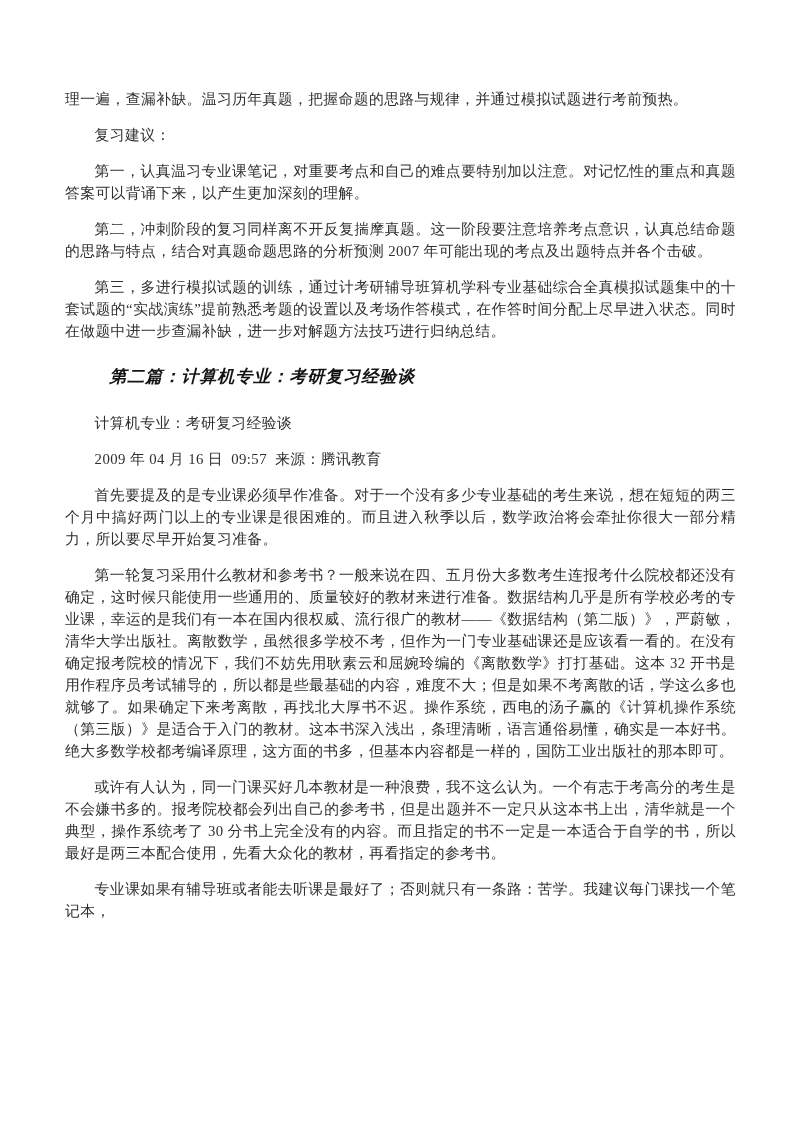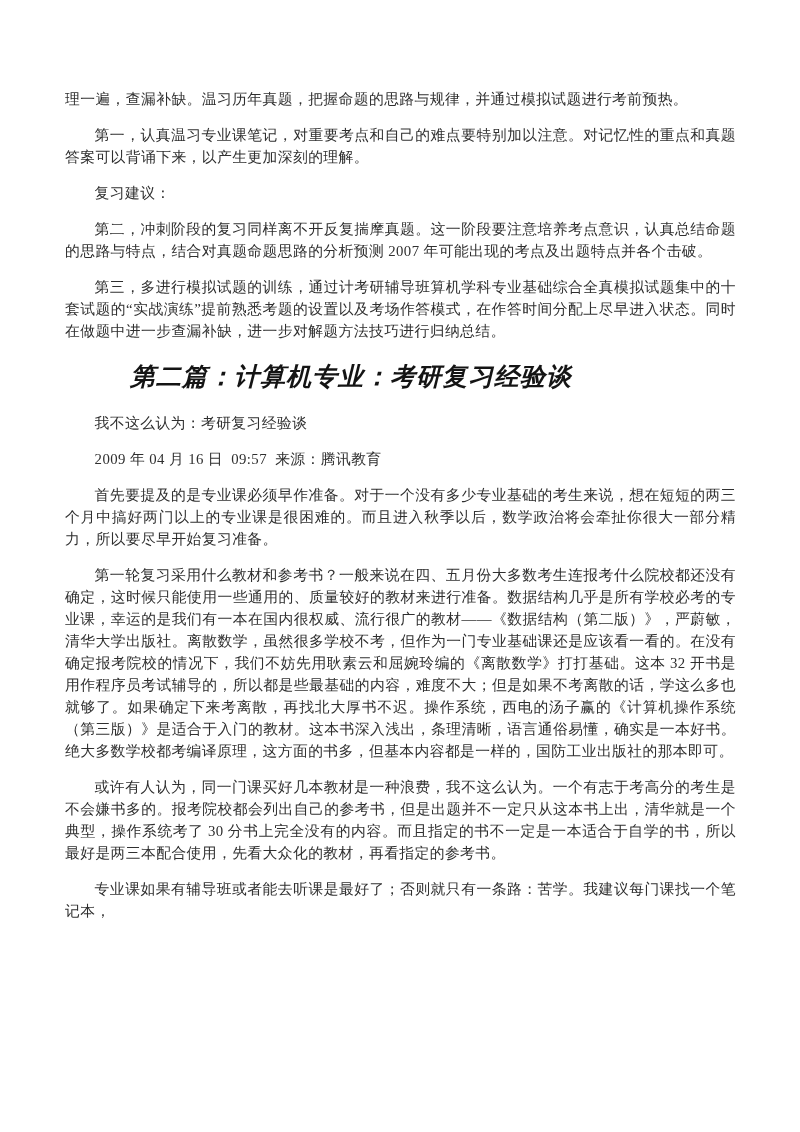--- a/index.html
+++ b/index.html
@@ -27,21 +27,21 @@
     text-indent: 2em;
     letter-spacing: 0.4px;
   }
   .para.first {
     margin-top: 0;
     text-indent: 0;
   }
   .section-heading {
     margin: 23px 0 23px 0;
     padding: 0;
-    font-size: 25px;
+    font-size: 17px;
     line-height: 24px;
     font-weight: bold;
     font-style: italic;
     color: #141414;
     text-indent: 2.6em;
     letter-spacing: 1px;
     text-align: left;
   }
   .subtitle, .date-line {
     margin: 14px 0 0 0;
@@ -52,31 +52,31 @@
     white-space: pre-wrap;
   }
 </style>
 </head>
 <body>
 
 <div class="page">
 
   <p class="para first">理一遍，查漏补缺。温习历年真题，把握命题的思路与规律，并通过模拟试题进行考前预热。</p>
 
+  <p class="para">复习建议：</p>
+
   <p class="para">第一，认真温习专业课笔记，对重要考点和自己的难点要特别加以注意。对记忆性的重点和真题答案可以背诵下来，以产生更加深刻的理解。</p>
-
-  <p class="para">复习建议：</p>
 
   <p class="para">第二，冲刺阶段的复习同样离不开反复揣摩真题。这一阶段要注意培养考点意识，认真总结命题的思路与特点，结合对真题命题思路的分析预测 2007 年可能出现的考点及出题特点并各个击破。</p>
 
   <p class="para">第三，多进行模拟试题的训练，通过计考研辅导班算机学科专业基础综合全真模拟试题集中的十套试题的“实战演练”提前熟悉考题的设置以及考场作答模式，在作答时间分配上尽早进入状态。同时在做题中进一步查漏补缺，进一步对解题方法技巧进行归纳总结。</p>
 
   <h2 class="section-heading">第二篇：计算机专业：考研复习经验谈</h2>
 
-  <p class="subtitle">我不这么认为：考研复习经验谈</p>
+  <p class="subtitle">计算机专业：考研复习经验谈</p>
 
   <p class="date-line">2009 年 04 月 16 日  09:57  来源：腾讯教育</p>
 
 
   <p class="para">首先要提及的是专业课必须早作准备。对于一个没有多少专业基础的考生来说，想在短短的两三个月中搞好两门以上的专业课是很困难的。而且进入秋季以后，数学政治将会牵扯你很大一部分精力，所以要尽早开始复习准备。</p>
 
   <p class="para">第一轮复习采用什么教材和参考书？一般来说在四、五月份大多数考生连报考什么院校都还没有确定，这时候只能使用一些通用的、质量较好的教材来进行准备。数据结构几乎是所有学校必考的专业课，幸运的是我们有一本在国内很权威、流行很广的教材——《数据结构（第二版）》，严蔚敏，清华大学出版社。离散数学，虽然很多学校不考，但作为一门专业基础课还是应该看一看的。在没有确定报考院校的情况下，我们不妨先用耿素云和屈婉玲编的《离散数学》打打基础。这本 32 开书是用作程序员考试辅导的，所以都是些最基础的内容，难度不大；但是如果不考离散的话，学这么多也就够了。如果确定下来考离散，再找北大厚书不迟。操作系统，西电的汤子赢的《计算机操作系统（第三版）》是适合于入门的教材。这本书深入浅出，条理清晰，语言通俗易懂，确实是一本好书。绝大多数学校都考编译原理，这方面的书多，但基本内容都是一样的，国防工业出版社的那本即可。</p>
 
   <p class="para">或许有人认为，同一门课买好几本教材是一种浪费，我不这么认为。一个有志于考高分的考生是不会嫌书多的。报考院校都会列出自己的参考书，但是出题并不一定只从这本书上出，清华就是一个典型，操作系统考了 30 分书上完全没有的内容。而且指定的书不一定是一本适合于自学的书，所以最好是两三本配合使用，先看大众化的教材，再看指定的参考书。</p>
 

